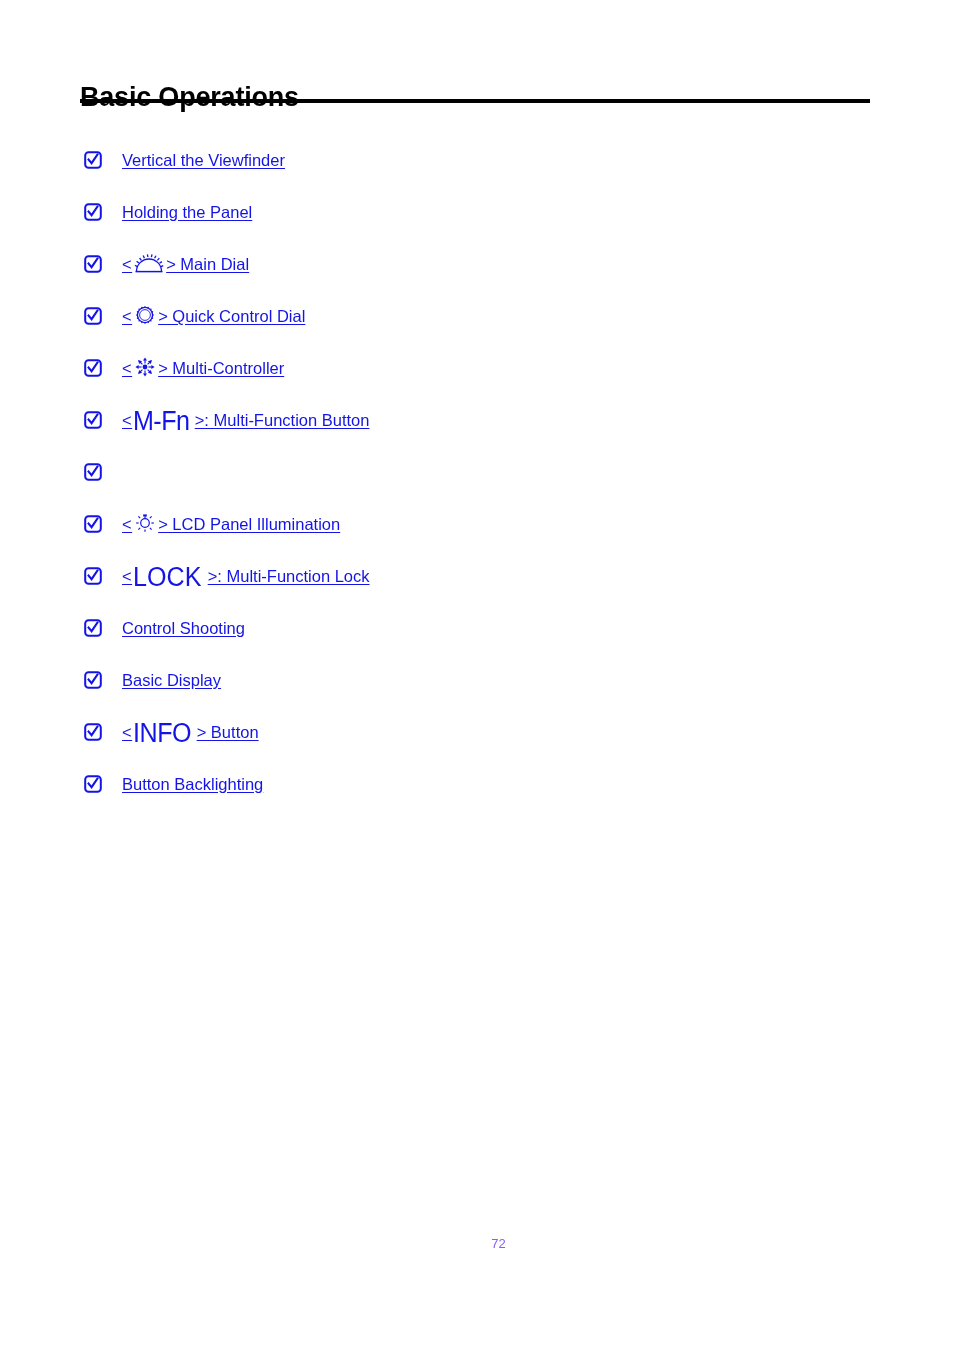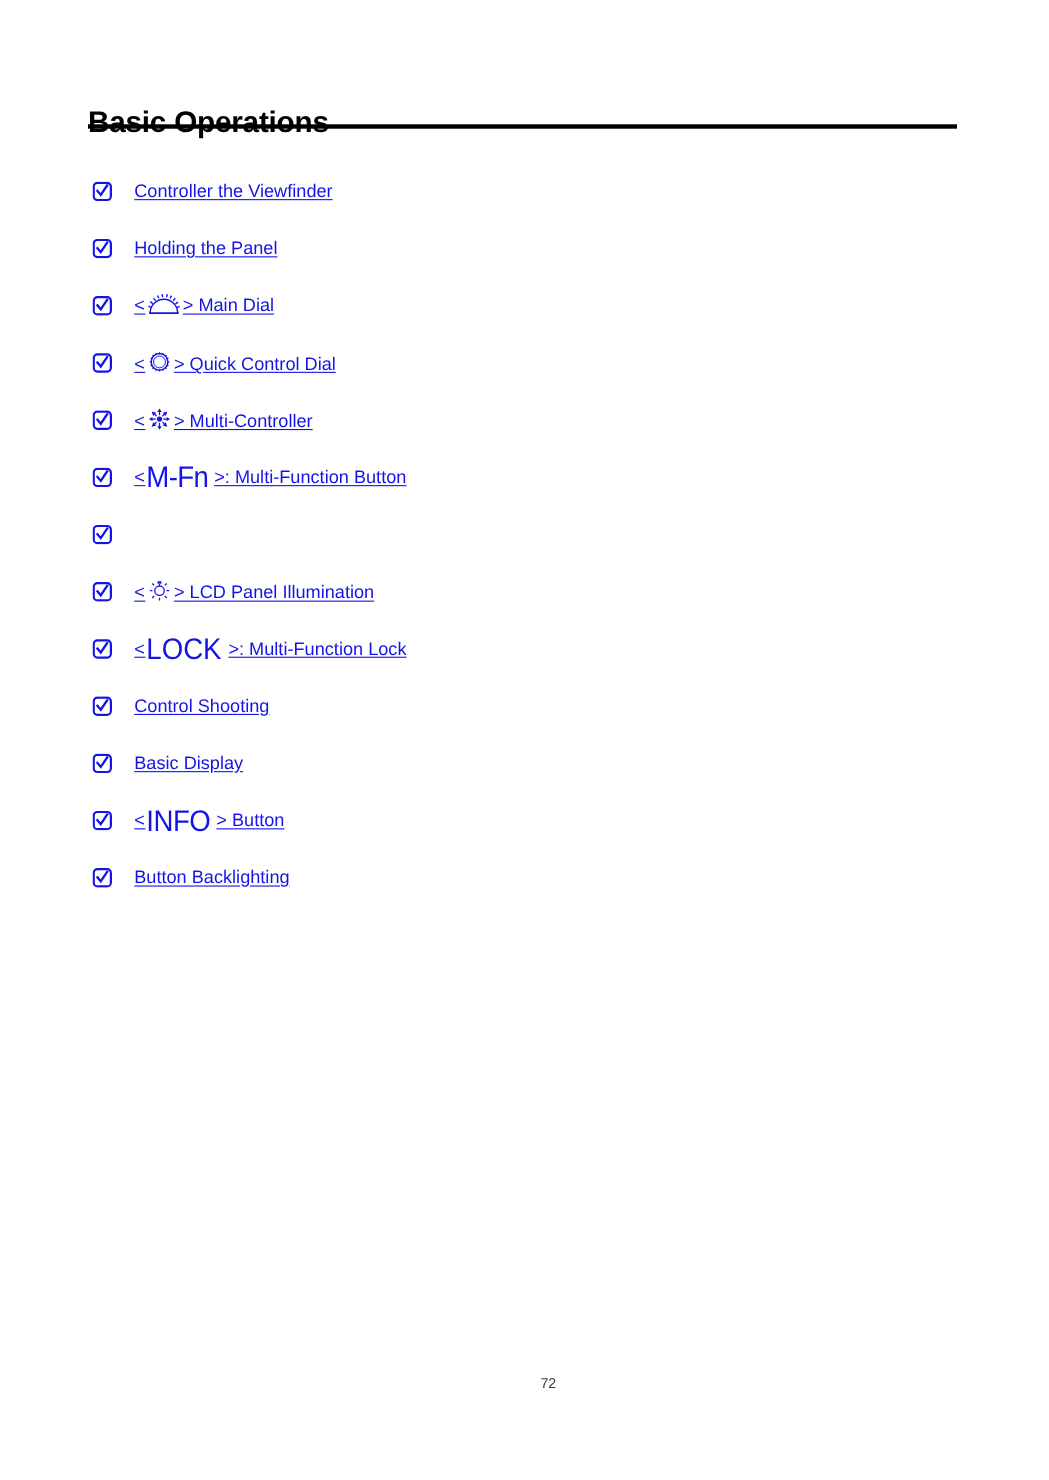--- a/index.html
+++ b/index.html
@@ -8,21 +8,21 @@
     background: #ffffff;
   }
   body {
     font-family: "Liberation Sans", sans-serif;
     color: #000000;
   }
   .page {
     position: relative;
     width: 954px;
     height: 1321px;
-    margin: 14px auto;
+    margin: 0 auto;
     background: #ffffff;
     overflow: hidden;
   }
 
   
   .page-title {
     position: absolute;
     left: 80px;
     top: 62px;
     font-size: 27px;
@@ -106,42 +106,42 @@
   .btn-legend.info { letter-spacing: -0.5px; }
 
   
   .page-number {
     position: absolute;
     left: 0;
     right: 0;
     top: 1236px;
     text-align: center;
     font-size: 13px;
-    color: #404040;
+    color: #8b5cf6;
     padding-left: 43px;
   }
 </style>
 </head>
 <body>
 
 <div class="page">
 
   <h1 class="page-title">Basic Operations</h1>
   <div class="title-rule"></div>
 
   <div class="toc">
 
     <div class="toc-item">
       <span class="check-icon">
         <svg width="18" height="18" viewBox="0 0 18 18">
           <rect x="1.2" y="1.2" width="15.6" height="15.6" rx="3.4" ry="3.4" fill="none" stroke="#1414e6" stroke-width="2"></rect>
           <path d="M4.6 8.6 L7.6 12.2 L13.4 3.6" fill="none" stroke="#1414e6" stroke-width="2.1" stroke-linecap="square"></path>
         </svg>
       </span>
-      <a class="toc-link">Controller the Viewfinder</a>
+      <a class="toc-link">Vertical the Viewfinder</a>
     </div>
 
     <div class="toc-item">
       <span class="check-icon">
         <svg width="18" height="18" viewBox="0 0 18 18">
           <rect x="1.2" y="1.2" width="15.6" height="15.6" rx="3.4" ry="3.4" fill="none" stroke="#1414e6" stroke-width="2"></rect>
           <path d="M4.6 8.6 L7.6 12.2 L13.4 3.6" fill="none" stroke="#1414e6" stroke-width="2.1" stroke-linecap="square"></path>
         </svg>
       </span>
       <a class="toc-link">Holding the Panel</a>

